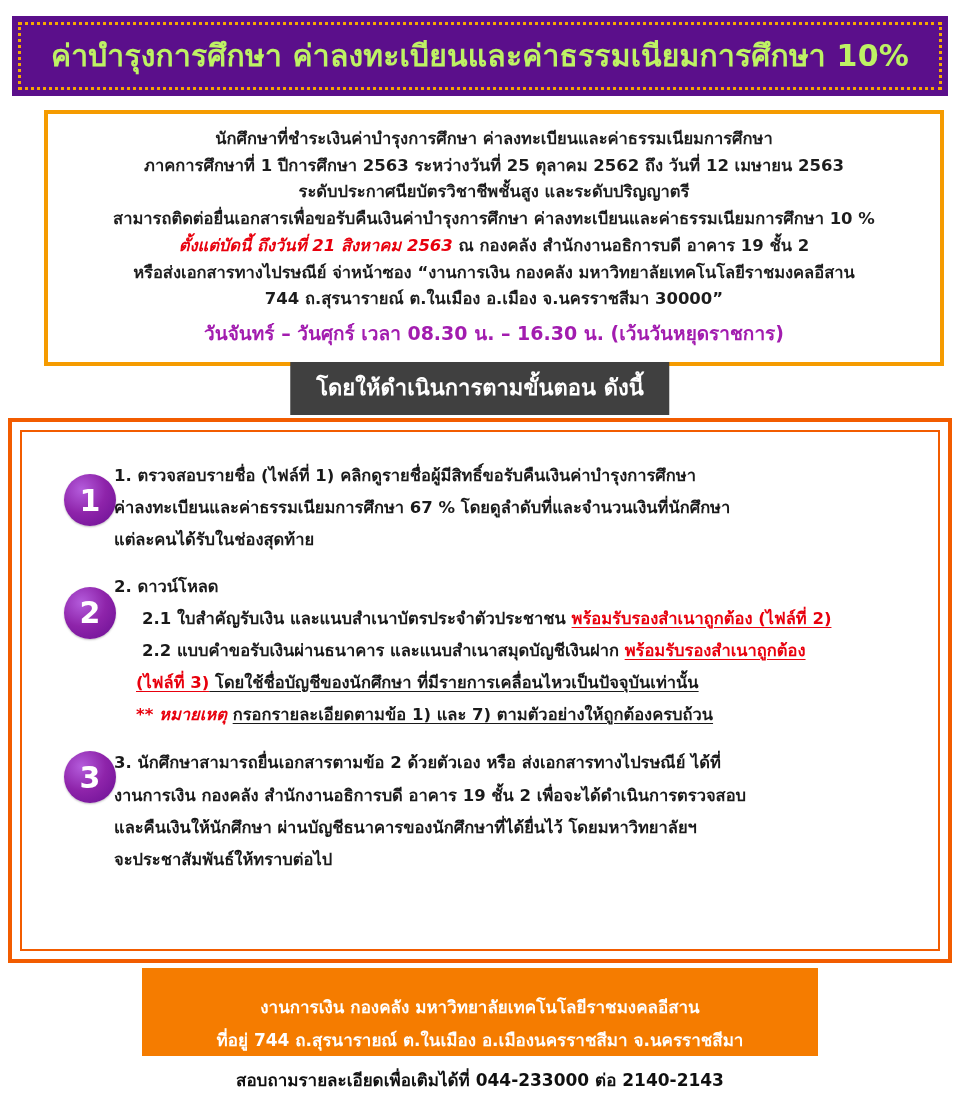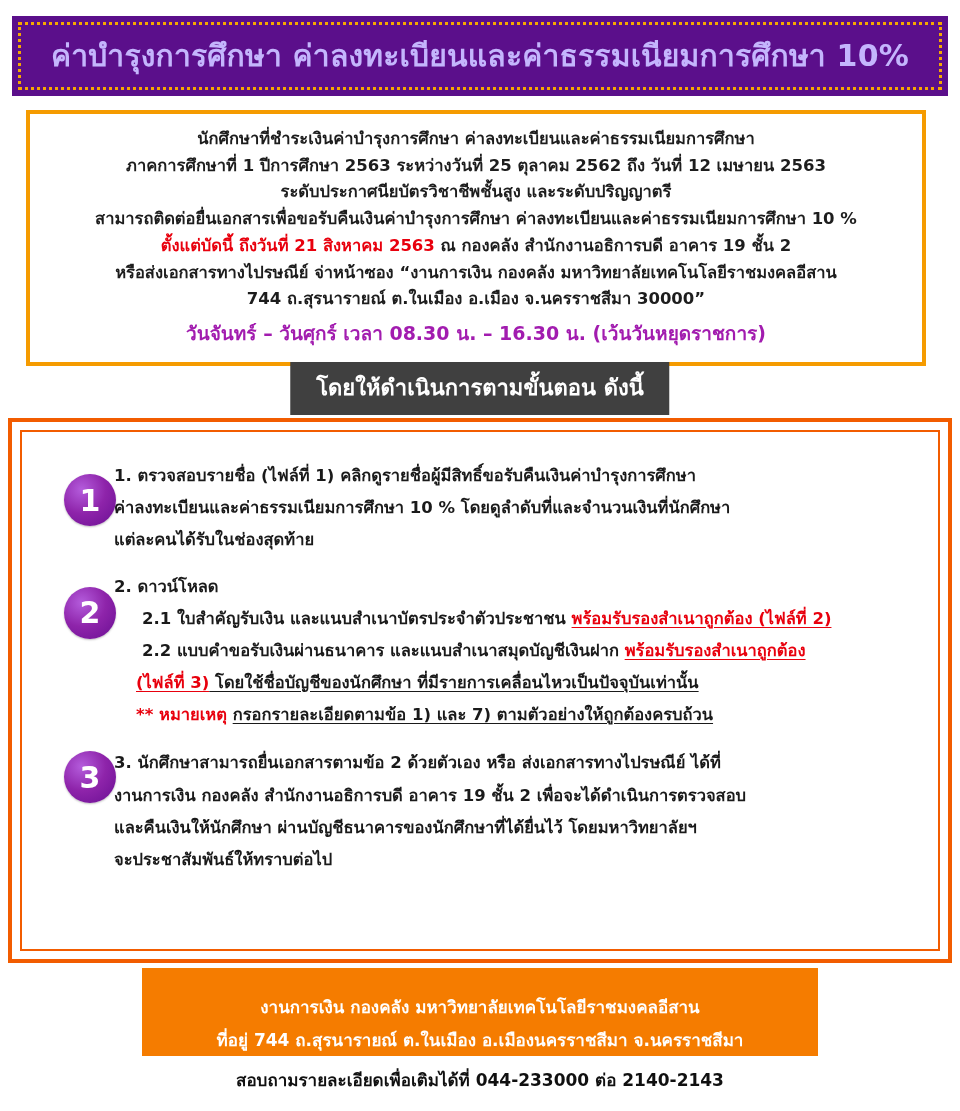--- a/index.html
+++ b/index.html
@@ -39,33 +39,33 @@
     left: 6px;
     top: 6px;
     right: 6px;
     bottom: 6px;
     border: 3px dotted #f6a800;
     box-sizing: border-box;
     pointer-events: none;
   }
   .header-title {
     position: relative;
-    color: #c4b5fd;
+    color: #bef264;
     font-size: 30px;
     font-weight: bold;
     letter-spacing: 0.2px;
     text-align: center;
     line-height: 1.2;
     padding: 0 18px;
   }
 
   
   .intro-box {
     position: absolute;
-    left: 26px;
+    left: 44px;
     top: 110px;
     width: 900px;
     border: 4px solid #f59b00;
     box-sizing: border-box;
     background: #ffffff;
     padding: 12px 10px 14px 10px;
     text-align: center;
   }
   .intro-line {
     font-size: 16.5px;
@@ -147,21 +147,21 @@
     font-weight: bold;
     line-height: 1.95;
     color: #1a1a1a;
   }
   .step-body .sub {
     margin-left: 28px;
   }
   .step-body .note {
     margin-left: 22px;
   }
-  .red { color: #e8000d; }
+  .red { color: #e8000d; font-style: italic; }
   .u { text-decoration: underline; text-underline-offset: 3px; }
   .red-u { color: #e8000d; text-decoration: underline; text-underline-offset: 3px; }
 
   #step1 { margin-top: 12px; }
   #step1 .bullet { left: 24px; top: 14px; }
   #step2 { margin-top: 14px; }
   #step2 .bullet { left: 24px; top: 16px; }
   #step3 { margin-top: 16px; }
   #step3 .bullet { left: 24px; top: 4px; }
 
@@ -222,21 +222,21 @@
 
   <div class="steps-label">โดยให้ดำเนินการตามขั้นตอน ดังนี้</div>
 
   <div class="steps-box">
     <div class="steps-inner">
 
       <div class="step" id="step1">
         <div class="bullet">1</div>
         <div class="step-body">
           <div>1. ตรวจสอบรายชื่อ (ไฟล์ที่ 1) คลิกดูรายชื่อผู้มีสิทธิ์ขอรับคืนเงินค่าบำรุงการศึกษา</div>
-          <div>ค่าลงทะเบียนและค่าธรรมเนียมการศึกษา 10 % โดยดูลำดับที่และจำนวนเงินที่นักศึกษา</div>
+          <div>ค่าลงทะเบียนและค่าธรรมเนียมการศึกษา 67 % โดยดูลำดับที่และจำนวนเงินที่นักศึกษา</div>
           <div>แต่ละคนได้รับในช่องสุดท้าย</div>
         </div>
       </div>
 
       <div class="step" id="step2">
         <div class="bullet">2</div>
         <div class="step-body">
           <div>2. ดาวน์โหลด</div>
           <div class="sub">
             <span>2.1 ใบสำคัญรับเงิน และแนบสำเนาบัตรประจำตัวประชาชน </span><span class="red-u">พร้อมรับรองสำเนาถูกต้อง (ไฟล์ที่ 2)</span>

